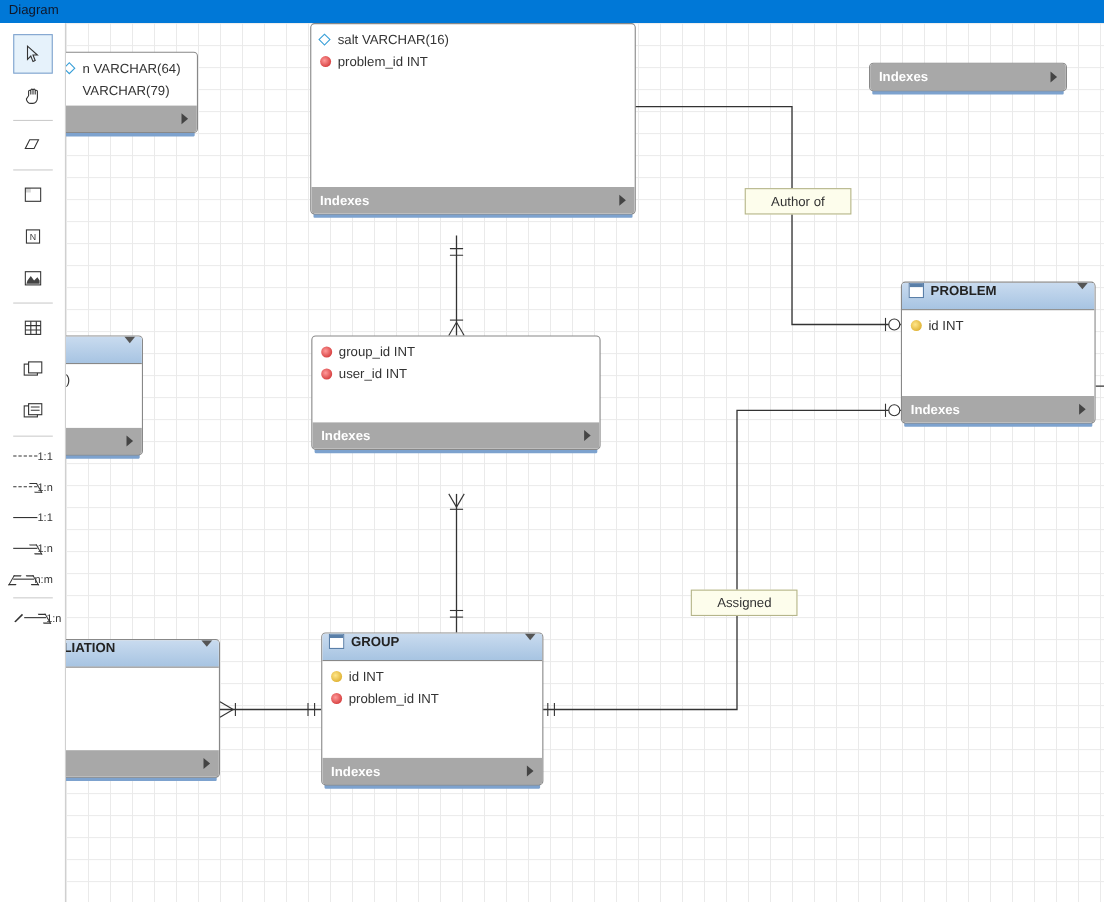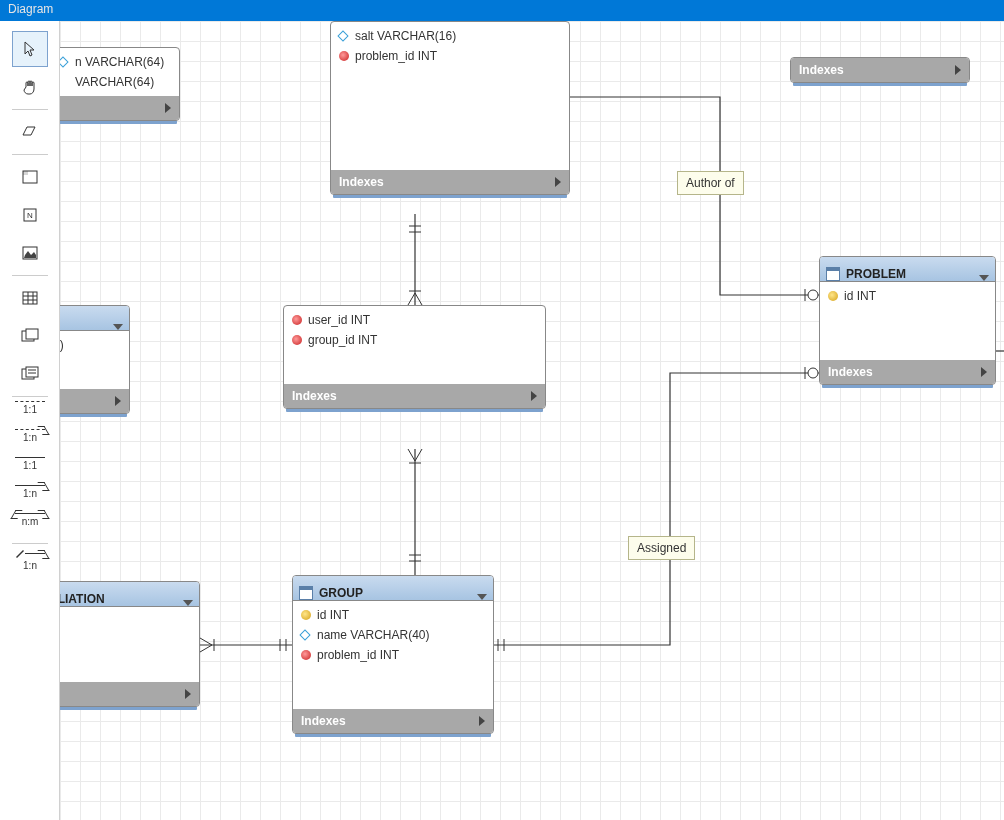--- a/index.html
+++ b/index.html
@@ -7,21 +7,21 @@
     font-family: Tahoma, Arial, sans-serif;
     font-size: 12px;
     background: #fff;
     width: 1004px;
     height: 820px;
     overflow: hidden;
     position: relative;
   }
   .tab-header {
     background: #0078d7;
-    color: #e5e5e5;
+    color: #0f172a;
     height: 21px;
     padding: 2px 8px;
     font-size: 12px;
   }
   .main-area {
     position: absolute;
     top: 21px;
     left: 0;
     right: 0;
     bottom: 0;
@@ -64,23 +64,23 @@
     text-align: center;
     font-size: 10px;
     color: #333;
     padding-top: 2px;
   }
   .rel-tool {
     width: 36px;
     height: 26px;
     margin: 2px auto 2px 12px;
     display: flex;
-    flex-direction: column;
+    flex-direction: row;
     align-items: center;
-    justify-content: flex-start;
+    justify-content: space-between;
     cursor: pointer;
   }
   .rel-line {
     width: 30px;
     border-top: 1px solid #333;
     position: relative;
   }
   .rel-line.dashed { border-top-style: dashed; }
   .rel-line::before, .rel-line::after {
     content: '';
@@ -130,21 +130,21 @@
     border: 1px solid #888;
     background: #fff;
     box-shadow: 0 6px 0 -3px #7da2ce;
     border-radius: 4px;
     overflow: hidden;
   }
   .entity-header {
     background: linear-gradient(#c9dbef, #a7c4e2);
     height: 25px;
     display: flex;
-    align-items: flex-end;
+    align-items: flex-start;
     padding: 0 6px;
     font-weight: bold;
     color: #222;
     border-bottom: 1px solid #888;
   }
   .entity-header .table-icon {
     width: 14px;
     height: 14px;
     background: #fff;
     border: 1px solid #5a7fa8;
@@ -210,21 +210,21 @@
     margin-left: auto;
     width: 0; height: 0;
     border-top: 5px solid transparent;
     border-bottom: 5px solid transparent;
     border-left: 6px solid #444;
   }
   .rel-label {
     position: absolute;
     background: #fdfdec;
     border: 1px solid #b5b58a;
-    padding: 4px 8px;
+    padding: 4px 23px;
     font-size: 12px;
     color: #333;
   }
 </style>
 </head>
 <body>
 
 <div class="tab-header">
   <span>Diagram</span>
 </div>
@@ -380,30 +380,30 @@
     </div>
 
     <div class="entity" style="left:-10px; top:26px; width:130px;">
       <div class="entity-body">
         <div class="col-row">
             <span class="col-icon diamond"></span>
             <span>n VARCHAR(64)</span>
           </div>
         <div class="col-row">
             <span class="col-icon diamond" style="visibility:hidden"></span>
-            <span>VARCHAR(64)</span>
+            <span>VARCHAR(79)</span>
           </div>
       </div>
       <div class="indexes-bar">
           <span></span>
           <span class="tri-right"></span>
         </div>
     </div>
 
-    <div class="entity" style="left:222px; top:0px; width:240px;margin-left:48px;">
+    <div class="entity" style="left:222px; top:0px; width:296px;">
       <div class="entity-body">
         <div class="col-row">
             <span class="col-icon diamond"></span>
             <span>salt VARCHAR(16)</span>
           </div>
         <div class="col-row">
             <span class="col-icon keyred"></span>
             <span>problem_id INT</span>
           </div>
         <div style="height:100px;"></div>
@@ -435,25 +435,25 @@
       <div class="indexes-bar">
           <span></span>
           <span class="tri-right"></span>
         </div>
     </div>
 
     <div class="entity" style="left:223px; top:284px; width:263px;">
       <div class="entity-body">
         <div class="col-row">
             <span class="col-icon keyred"></span>
+            <span>group_id INT</span>
+          </div>
+        <div class="col-row">
+            <span class="col-icon keyred"></span>
             <span>user_id INT</span>
-          </div>
-        <div class="col-row">
-            <span class="col-icon keyred"></span>
-            <span>group_id INT</span>
           </div>
         <div style="height:30px;"></div>
       </div>
       <div class="indexes-bar">
           <span>Indexes</span>
           <span class="tri-right"></span>
         </div>
     </div>
 
     <div class="entity" style="left:759px; top:235px; width:177px;">
@@ -492,24 +492,20 @@
         <span class="table-icon"></span>
         <span>GROUP</span>
         <span class="tri"></span>
       </div>
       <div class="entity-body">
         <div class="col-row">
             <span class="col-icon key"></span>
             <span>id INT</span>
           </div>
         <div class="col-row">
-            <span class="col-icon diamond"></span>
-            <span>name VARCHAR(40)</span>
-          </div>
-        <div class="col-row">
             <span class="col-icon keyred"></span>
             <span>problem_id INT</span>
           </div>
         <div style="height:40px;"></div>
       </div>
       <div class="indexes-bar">
           <span>Indexes</span>
           <span class="tri-right"></span>
         </div>
     </div>

